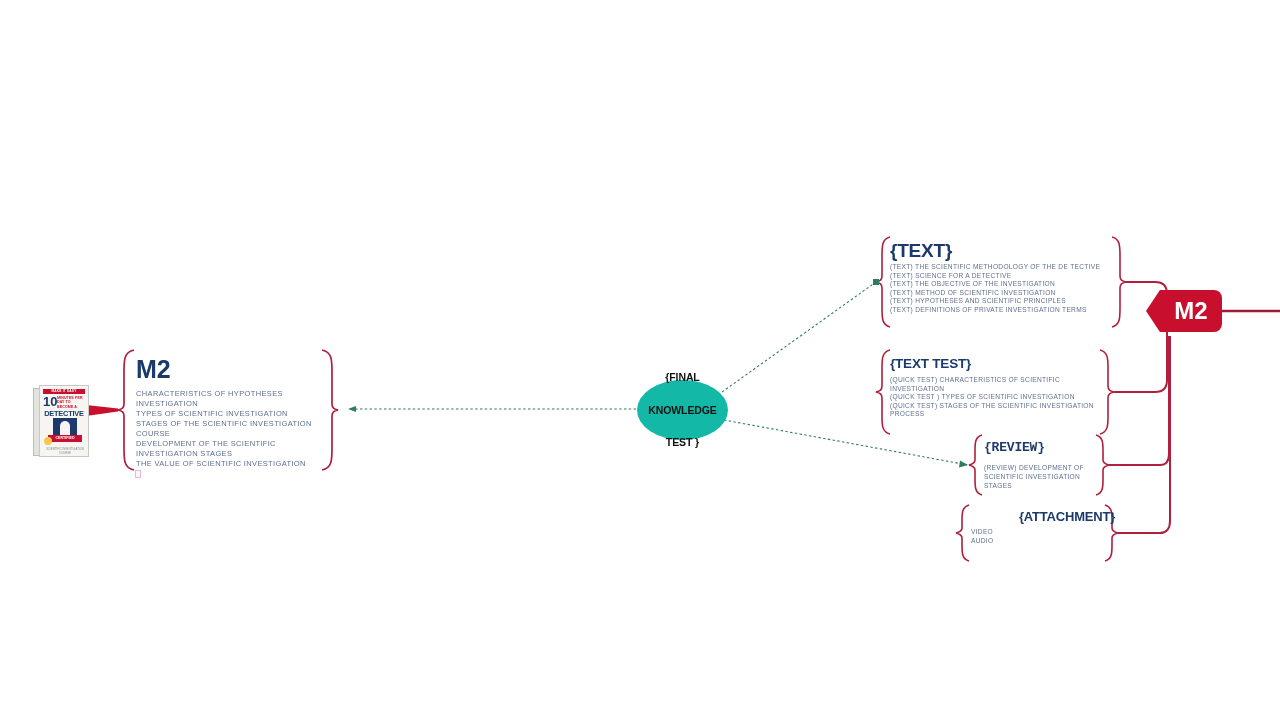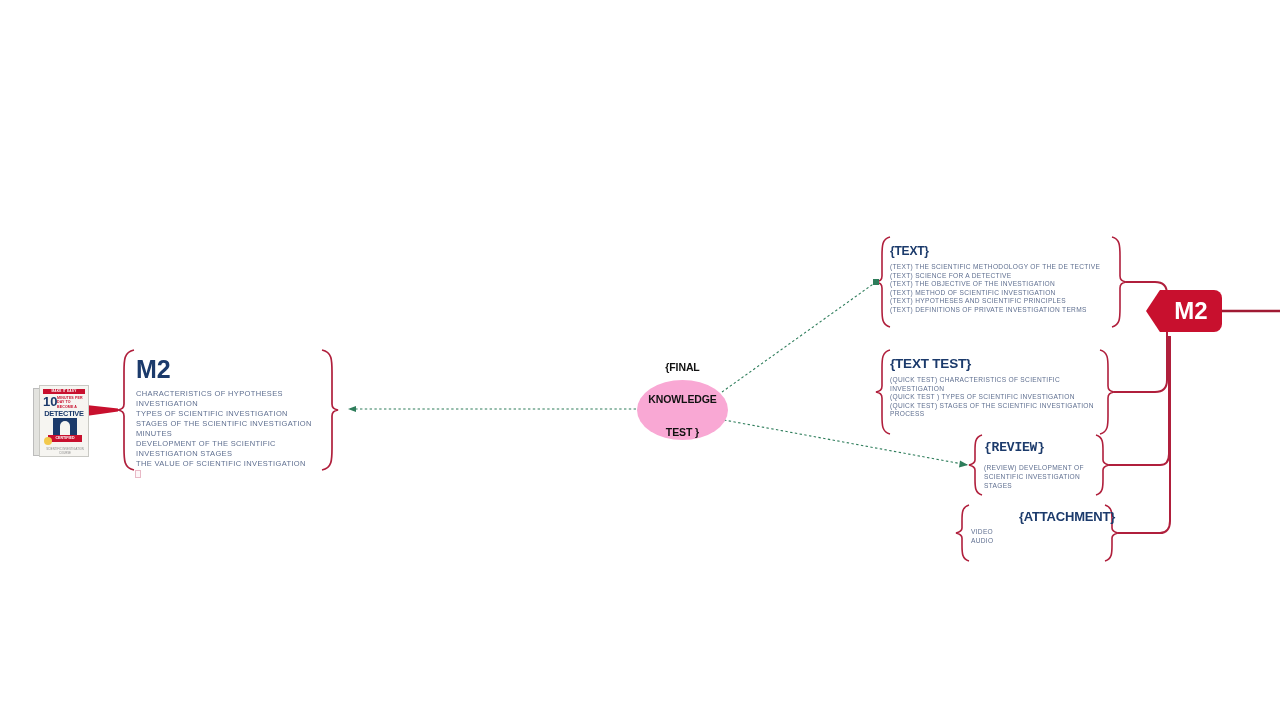--- a/index.html
+++ b/index.html
@@ -17,40 +17,40 @@
   .node-list{color:#5f6f90;line-height:1.18;}
   .node-list div{white-space:normal;}
 
   
   #node-m2{left:136px;top:356px;width:182px;}
   #node-m2 .node-title{font-size:25px;line-height:26px;margin-bottom:7px;}
   #node-m2 .node-list{font-size:7.5px;letter-spacing:0.35px;line-height:1.33;}
 
   
   #node-text{left:890px;top:243px;width:225px;}
-  #node-text .node-title{font-size:12px;line-height:16px;margin-bottom:4px;}
+  #node-text .node-title{font-size:19px;line-height:16px;margin-bottom:4px;}
   #node-text .node-list{font-size:6.6px;letter-spacing:0.3px;line-height:1.3;}
 
   #node-quick{left:890px;top:356px;width:212px;}
   #node-quick .node-title{font-size:13.5px;line-height:16px;margin-bottom:4px;}
   #node-quick .node-list{font-size:6.6px;letter-spacing:0.3px;line-height:1.3;}
 
   #node-review{left:984px;top:440px;width:116px;}
   #node-review .node-title{font-size:13px;line-height:15px;margin-bottom:9px;font-family:Liberation Mono, monospace;}
   #node-review .node-list{font-size:6.6px;letter-spacing:0.3px;line-height:1.35;}
 
   #node-attach{left:971px;top:509px;width:132px;}
   #node-attach .node-title{font-size:13px;line-height:16px;margin-bottom:3px;margin-left:48px;}
   #node-attach .node-list{font-size:6.6px;letter-spacing:0.3px;line-height:1.35;}
 
   
   #center-node{
     position:absolute;left:637px;top:380px;width:91px;height:60px;
-    background:#f9a8d4;border-radius:50%/50%;
-    display:flex;align-items:flex-end;justify-content:center;text-align:center;
+    background:#14b8a6;border-radius:50%/50%;
+    display:flex;align-items:center;justify-content:center;text-align:center;
   }
   #center-node span{
     font-size:10.5px;font-weight:bold;color:#111111;line-height:1.55;
     letter-spacing:-0.1px;display:block;
   }
 
   
   #badge-m2{
     position:absolute;left:1160px;top:290px;width:62px;height:42px;
     background:#c8102e;border-radius:8px;
@@ -149,21 +149,21 @@
       <div class="seal"></div>
       <div class="foot">SCIENTIFIC INVESTIGATION COURSE</div>
     </div>
   </div>
 
   <div class="node" id="node-m2">
     <div class="node-title">M2</div>
     <div class="node-list">
       <div>CHARACTERISTICS OF HYPOTHESES INVESTIGATION</div>
       <div>TYPES OF SCIENTIFIC INVESTIGATION</div>
-      <div>STAGES OF THE SCIENTIFIC INVESTIGATION MINUTES</div>
+      <div>STAGES OF THE SCIENTIFIC INVESTIGATION COURSE</div>
       <div>DEVELOPMENT OF THE SCIENTIFIC INVESTIGATION STAGES</div>
       <div>THE VALUE OF SCIENTIFIC INVESTIGATION</div>
     </div>
   </div>
 
   <div id="page-icon">
     <div class="pg"></div>
   </div>
 
   <div id="center-node">

